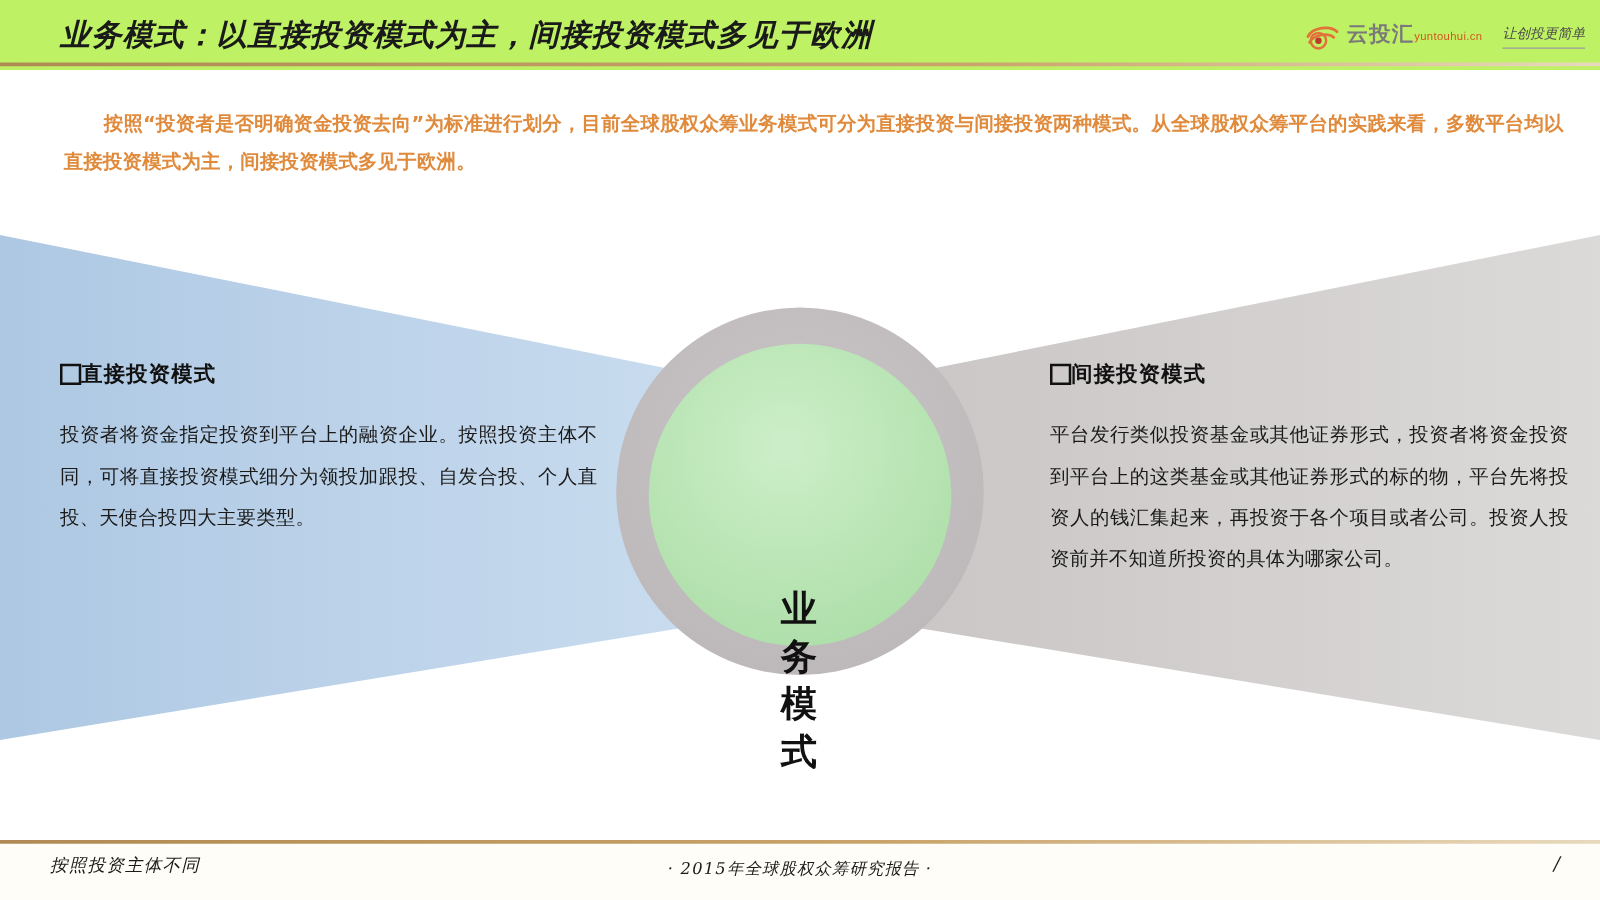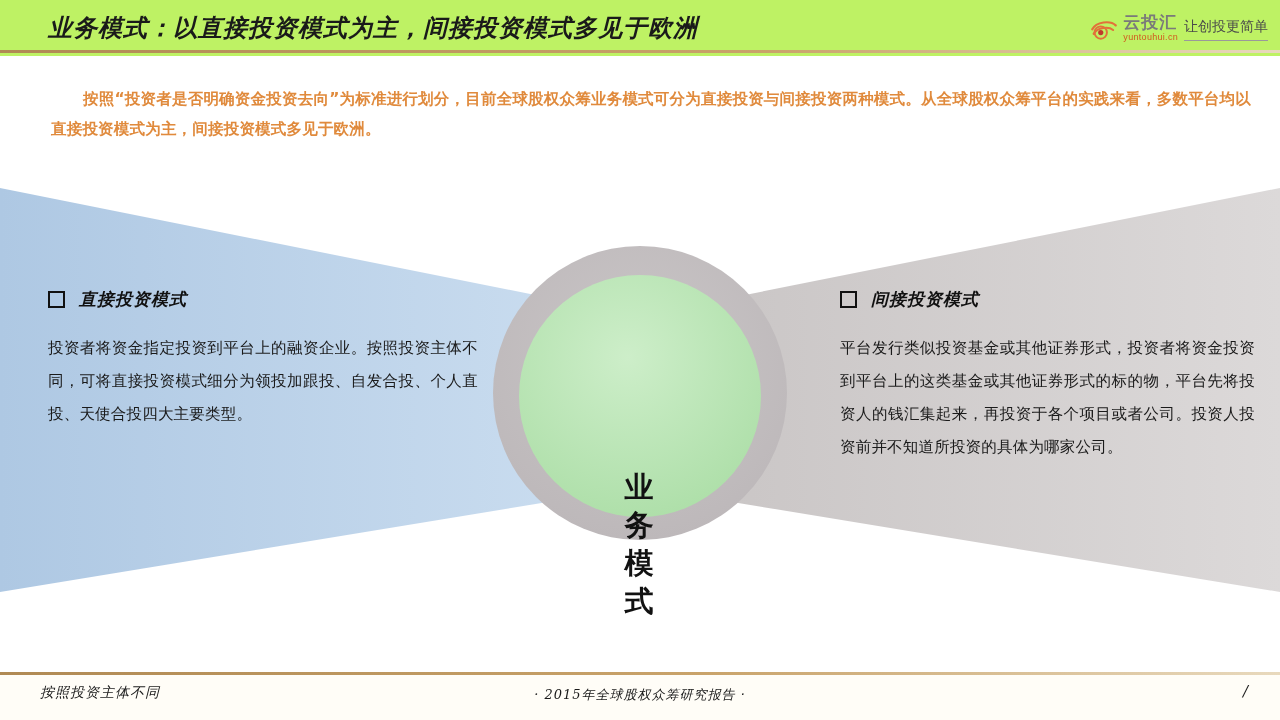--- a/index.html
+++ b/index.html
@@ -26,33 +26,33 @@
     position:absolute;left:0;top:50px;width:1280px;height:3px;
     background:linear-gradient(to right,#b08a54 0%,#c9a36a 60%,#e8d9bd 100%);
   }
 
   
   .logo{
     position:absolute;right:12px;top:8px;height:40px;
     display:flex;align-items:center;gap:6px;
   }
   .logo-mark{width:26px;height:26px;position:relative;flex:0 0 auto;}
-  .logo-text-wrap{display:flex;flex-direction:column;line-height:1;}
+  .logo-text-wrap{display:flex;line-height:1;align-items:center;}
   .logo-cn{
     font-size:17px;font-weight:bold;color:#7a7a7a;letter-spacing:1px;
     font-family:"DejaVu Sans","Liberation Sans",sans-serif;
   }
   .logo-en{
     font-size:9px;color:#d2581e;letter-spacing:0.3px;margin-top:2px;
     font-family:"Liberation Sans",sans-serif;
   }
   .logo-slogan{
-    font-size:14px;color:#4a4a4a;margin-left:0;
-    font-family:"DejaVu Serif","Liberation Serif",serif;
-    position:relative;padding-bottom:3px;
+    font-size:11px;color:#4a4a4a;margin-left:10px;
+    font-family:"DejaVu Serif","Liberation Serif",serif;
+    font-style:italic;position:relative;padding-bottom:3px;
   }
   .logo-slogan:after{
     content:"";position:absolute;left:0;bottom:-2px;width:100%;height:1px;
     background:#9a9a9a;
   }
 
   
   .intro{
     position:absolute;left:40px;top:84px;width:1200px;
     font-size:15.5px;font-weight:bold;color:#e08a3c;
@@ -75,25 +75,24 @@
     font-family:"DejaVu Sans","Liberation Sans",sans-serif;
   }
   .circle-label span{display:block;}
 
   
   .panel{position:absolute;}
   .panel-left{left:48px;top:288px;width:430px;}
   .panel-right{left:840px;top:288px;width:415px;}
 
   .panel-head{
-    display:flex;align-items:center;gap:14px;
+    display:flex;align-items:center;gap:0;
     font-size:17px;font-weight:bold;color:#111;
     font-family:"DejaVu Sans","Liberation Sans",sans-serif;
     letter-spacing:1px;
-    font-style:italic;
   }
   .bullet-square{
     width:13px;height:13px;border:2.5px solid #111;flex:0 0 auto;
     display:inline-block;
   }
   .panel-body{
     margin-top:21px;
     font-size:15.5px;color:#1a1a1a;line-height:33px;
     font-family:"DejaVu Sans","Liberation Sans",sans-serif;
     text-align:justify;letter-spacing:0.2px;

